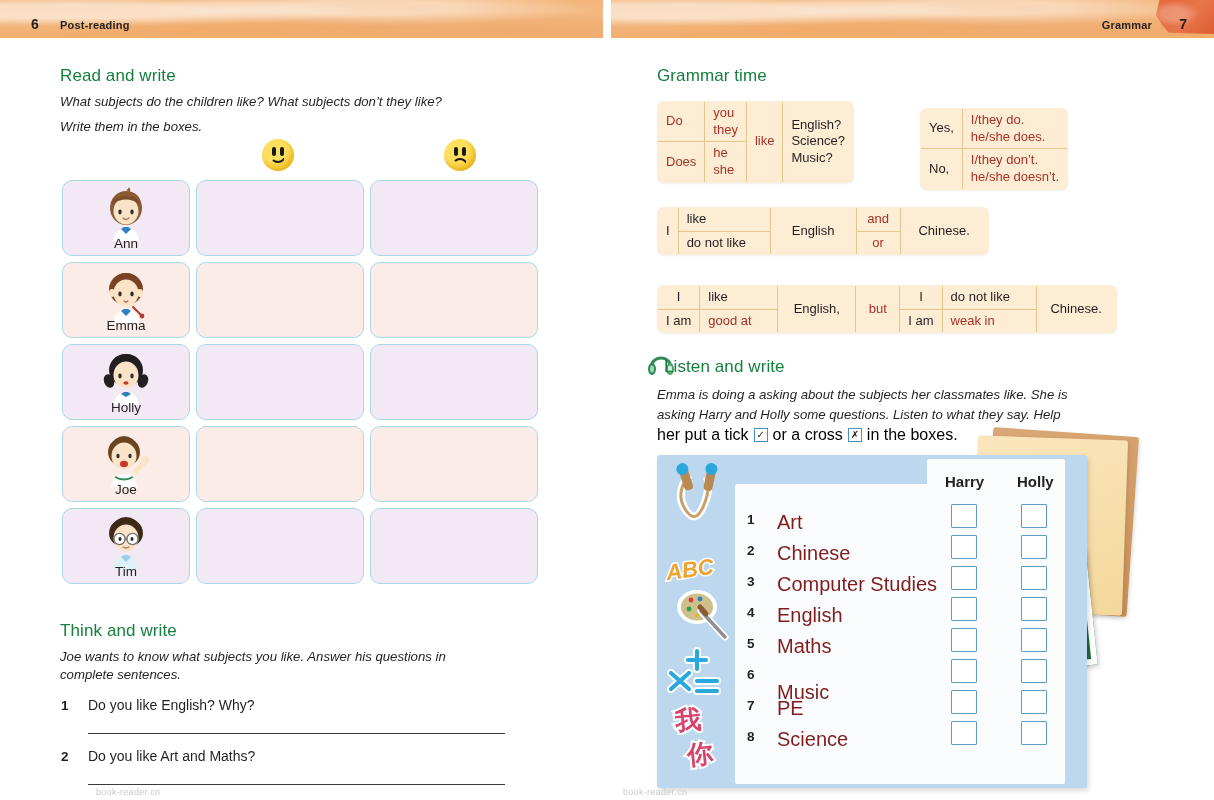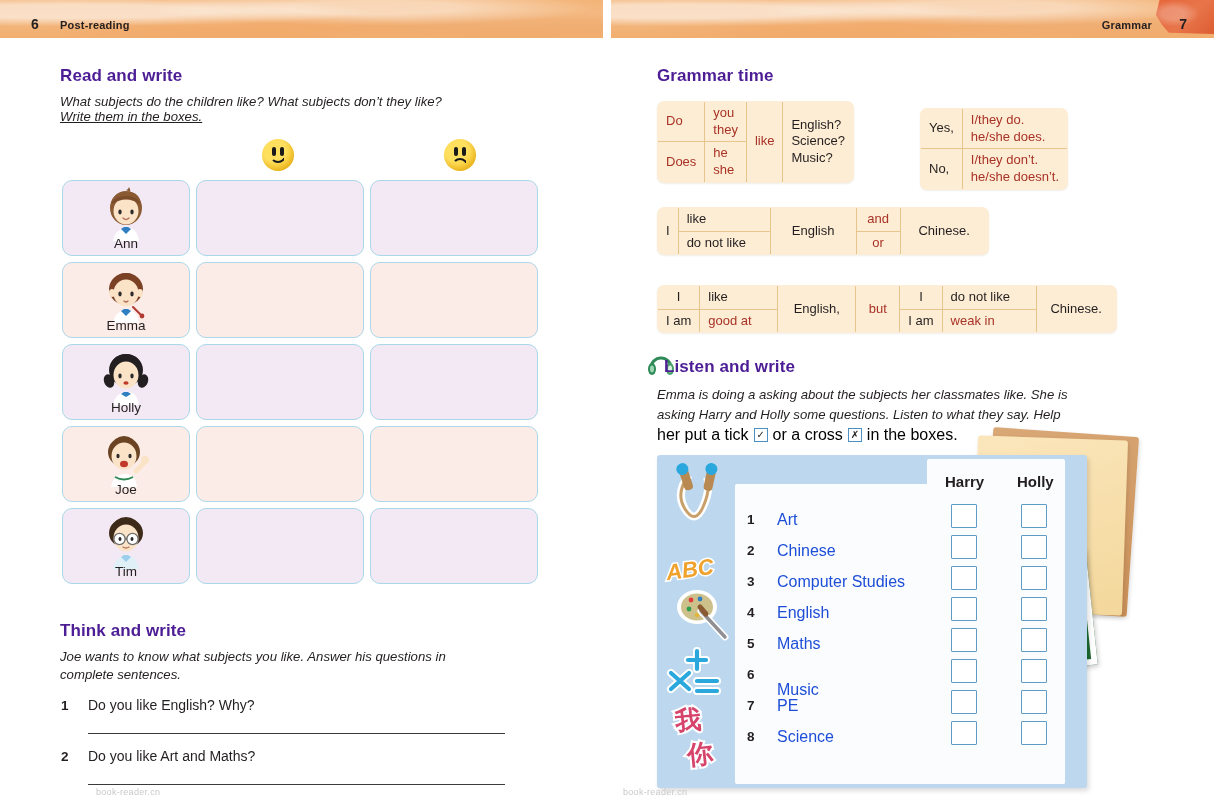--- a/index.html
+++ b/index.html
@@ -42,21 +42,21 @@
     letter-spacing:.2px; white-space:nowrap;
   }
   .pg-num { position:absolute; top:16px; font-size:14px; font-weight:bold; color:#231f20; }
 
   
   .col { position:absolute; top:0; }
   .col-left  { left:0;   width:607px; height:800px; }
   .col-right { left:607px; width:607px; height:800px; }
 
   h2.sect {
-    color:#4c1d95; font-size:17px; font-weight:bold; letter-spacing:.1px;
+    color:#15803d; font-size:17px; font-weight:normal; letter-spacing:.1px;
   }
   p.instr {
     font-style:italic; font-size:13.2px; color:#231f20; line-height:1.38;
   }
   .face {
     position:absolute; width:32px; height:32px; border-radius:50%;
     background: radial-gradient(circle at 36% 30%, #ffdf5e 0 40%, #f7c62b 75%, #e8b11c 100%);
     box-shadow: inset -2px -3px 4px rgba(190,130,0,.25);
   }
   .face .eye { position:absolute; width:4px; height:9px; border-radius:2px; background:#1a1a1a; top:8px; }
@@ -105,21 +105,21 @@
   .folder { position:absolute; }
   .survey {
     position:absolute; background:#bcd7ee; border-radius:3px;
     box-shadow:2px 3px 5px rgba(0,0,0,.14);
   }
   .survey-inner {
     position:absolute; background:#fbfcfe; border-radius:2px;
   }
   .sv-head { position:absolute; font-size:15px; font-weight:bold; color:#231f20; }
   .sv-num  { position:absolute; font-size:13.5px; font-weight:bold; color:#231f20; }
-  .sv-lbl  { position:absolute; font-size:16px; color:#1d4ed8; }
+  .sv-lbl  { position:absolute; font-size:20px; color:#7f1d1d; }
   .sv-box  { position:absolute; width:26px; height:24px; border:1.6px solid #5e9cc6;
              background:#fff; border-radius:1px; }
 
   .sticker { position:absolute; font-weight:bold; }
   .wm { position:absolute; font-size:9px; color:#c9c9c9; letter-spacing:.3px; }
   .spine { position:absolute; top:0; left:603px; width:8px; height:800px; background:#fff; }
 </style>
 </head>
 <body>
 
@@ -137,21 +137,21 @@
   <div class="pg-num" style="left:31px;">6</div>
   <div class="hdr-txt" style="left:60px;">Post-reading</div>
   <div class="hdr-txt" style="right:62px;padding-left:28px;">Grammar</div>
   <div class="pg-num" style="right:27px;">7</div>
 
   <div class="col col-left">
 
     <h2 class="sect" style="position:absolute;left:60px;top:66px;">Read and write</h2>
 
     <p class="instr" style="position:absolute;left:60px;top:93px;width:470px;">What subjects do the children like? What subjects don’t they like?</p>
-    <p class="instr" style="position:absolute;left:60px;top:108px;width:470px;text-decoration:underline;">Write them in the boxes.</p>
+    <p class="instr" style="position:absolute;left:60px;top:118px;width:470px;">Write them in the boxes.</p>
 
     <div class="face" style="left:262px;top:139px;">
       <div class="eye l"></div>
         <div class="eye r"></div>
         <div class="mouth"></div>
     </div>
     <div class="face sad" style="left:444px;top:139px;">
       <div class="eye l"></div>
         <div class="eye r"></div>
         <div class="mouth"></div>

